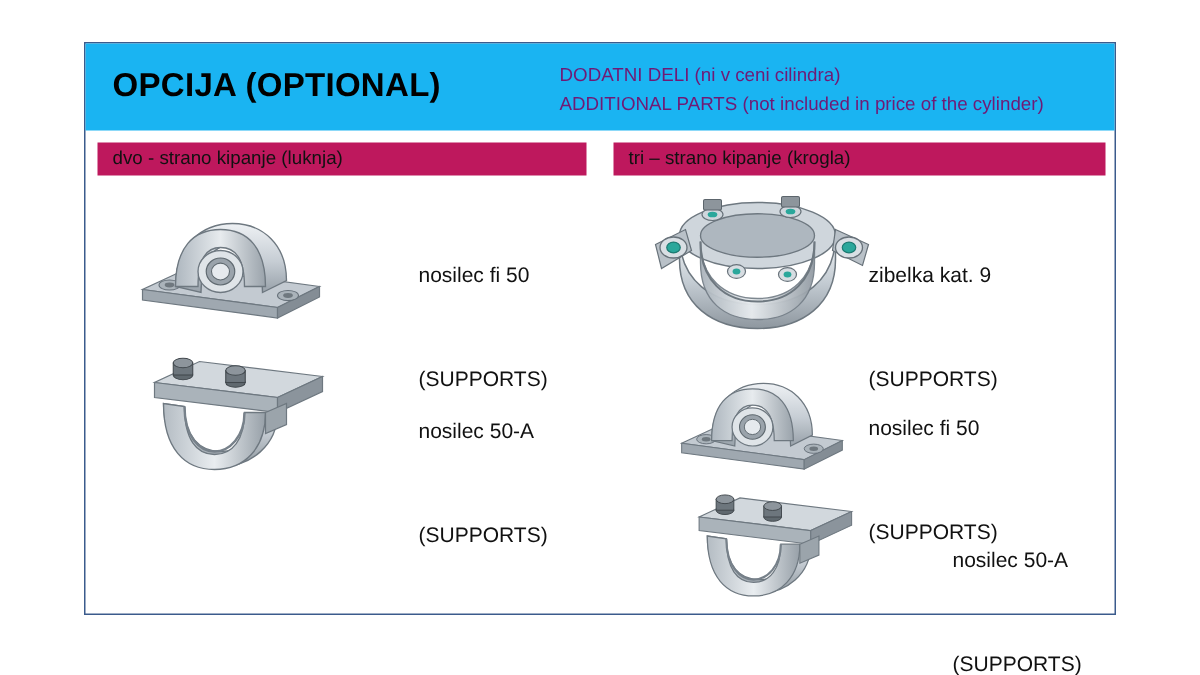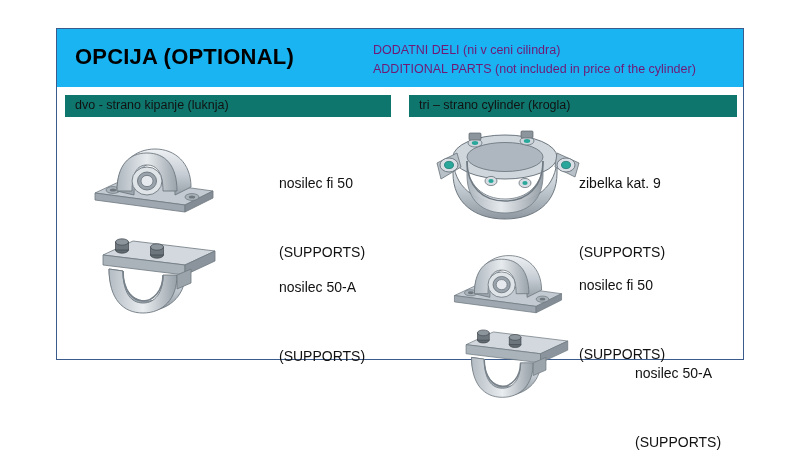--- a/index.html
+++ b/index.html
@@ -17,21 +17,21 @@
     position: relative;
     width: 800px;
     height: 450px;
     background: #ffffff;
   }
   .sheet {
     position: absolute;
     left: 56px;
     top: 28px;
     width: 688px;
-    height: 332px;
+    height: 382px;
     border: 1px solid #3b5b8c;
     box-sizing: border-box;
     background: #ffffff;
   }
   
   .header-band {
     position: absolute;
     left: 0;
     top: 0;
     width: 100%;
@@ -55,21 +55,21 @@
     top: 12px;
     font-size: 12.5px;
     color: #701a75;
     line-height: 19px;
     white-space: nowrap;
   }
   
   .sec-bar {
     position: absolute;
     height: 22px;
-    background: #0f766e;
+    background: #be185d;
     box-sizing: border-box;
   }
   .sec-bar .sec-label {
     position: absolute;
     left: 10px;
     top: 3px;
     font-size: 12.5px;
     color: #111111;
     white-space: nowrap;
   }
@@ -101,21 +101,21 @@
       <div class="header-note">
         <div>DODATNI DELI (ni v ceni cilindra)</div>
         <div>ADDITIONAL PARTS (not included in price of the cylinder)</div>
       </div>
     </div>
 
     <div class="sec-bar sec-left">
       <span class="sec-label">dvo - strano kipanje (luknja)</span>
     </div>
     <div class="sec-bar sec-right">
-      <span class="sec-label">tri – strano cylinder (krogla)</span>
+      <span class="sec-label">tri – strano kipanje (krogla)</span>
     </div>
 
     <div class="art" style="left:32px; top:104px;">
       <svg width="130" height="88" viewBox="0 0 130 88">
         <defs>
           <linearGradient id="g1" x1="0" y1="0" x2="0" y2="1">
             <stop offset="0" stop-color="#eef1f4"></stop>
             <stop offset="0.55" stop-color="#c6cdd4"></stop>
             <stop offset="1" stop-color="#98a1a9"></stop>
           </linearGradient>

